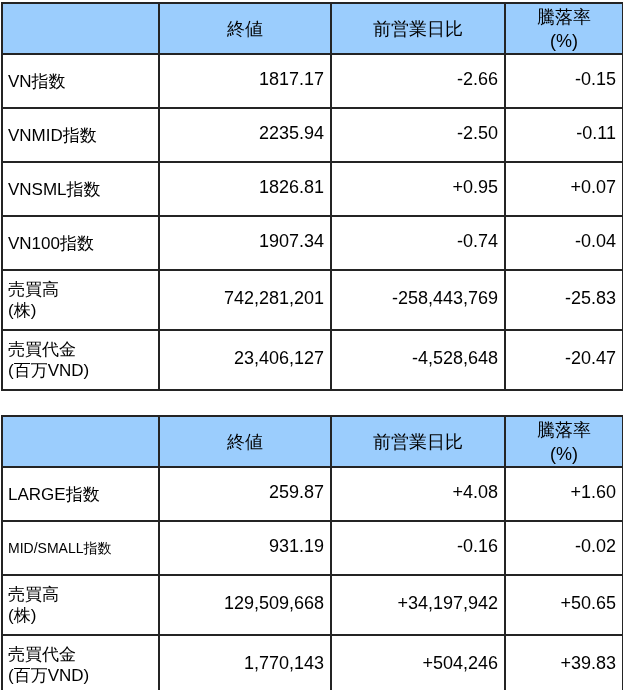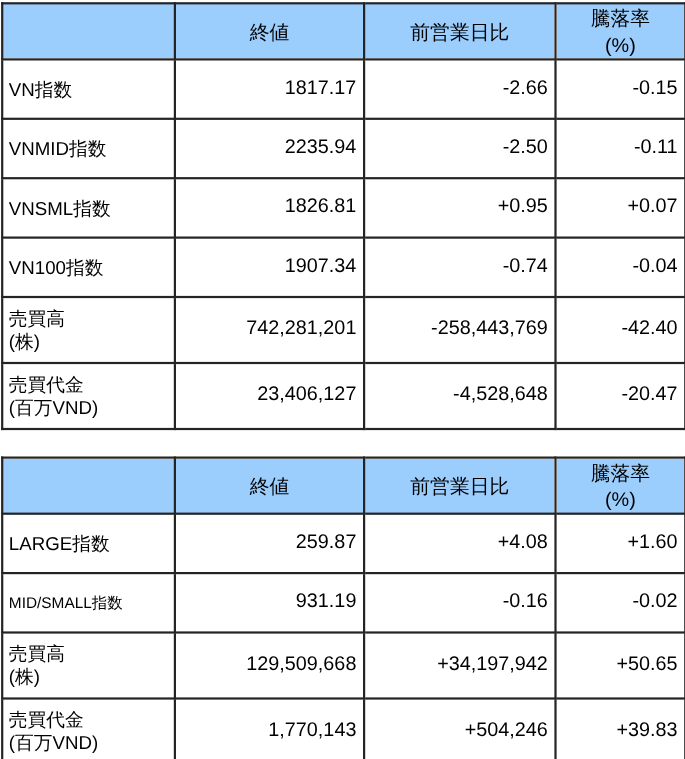--- a/index.html
+++ b/index.html
@@ -101,21 +101,21 @@
         <td class="c-label">VN100指数</td>
         <td class="c-num">1907.34</td>
         <td class="c-num">-0.74</td>
         <td class="c-num">-0.04</td>
       </tr>
       <tr class="tall">
         <td class="c-label">売買高
 (株)</td>
         <td class="c-num">742,281,201</td>
         <td class="c-num">-258,443,769</td>
-        <td class="c-num">-42.40</td>
+        <td class="c-num">-25.83</td>
       </tr>
       <tr class="tall">
         <td class="c-label">売買代金
 (百万VND)</td>
         <td class="c-num">23,406,127</td>
         <td class="c-num">-4,528,648</td>
         <td class="c-num">-20.47</td>
       </tr>
     </tbody>
   </table>

